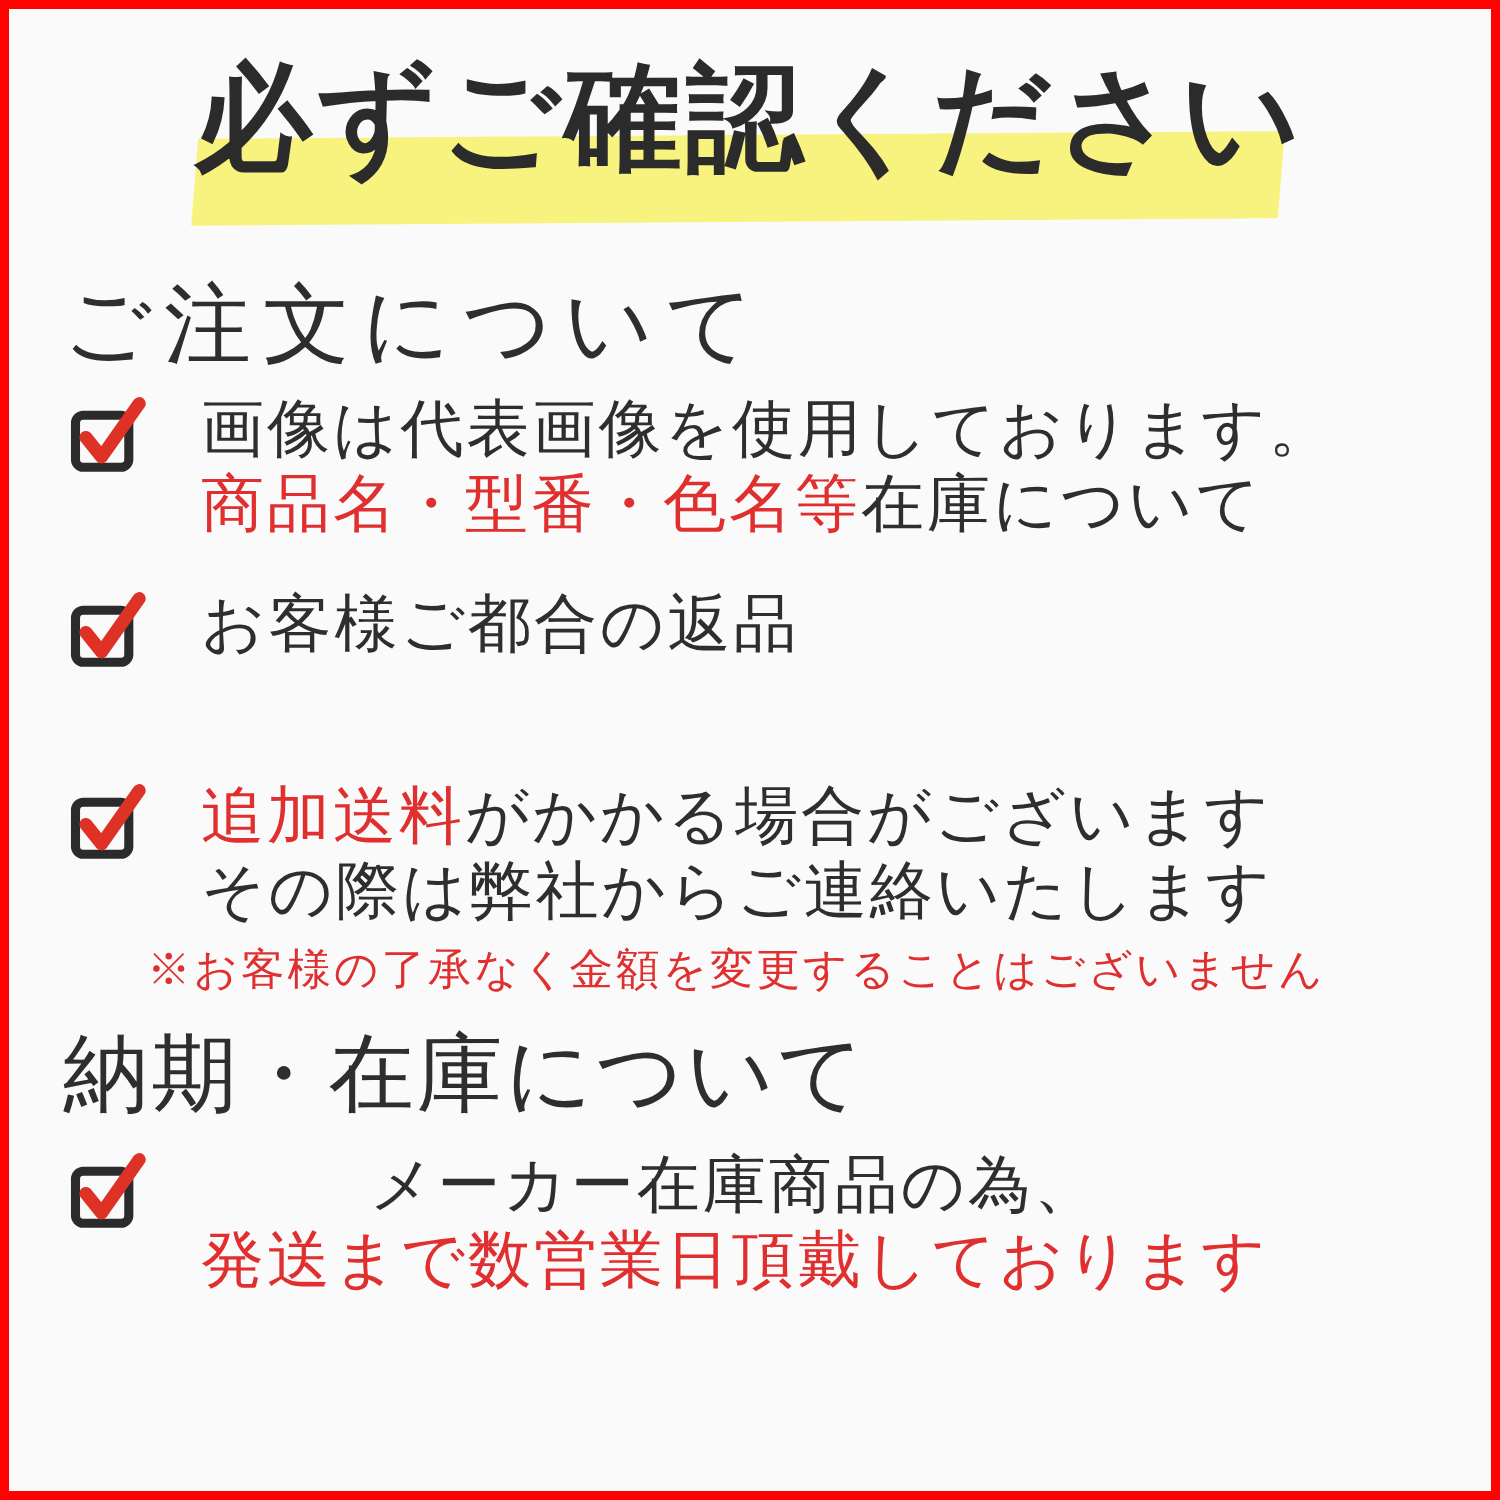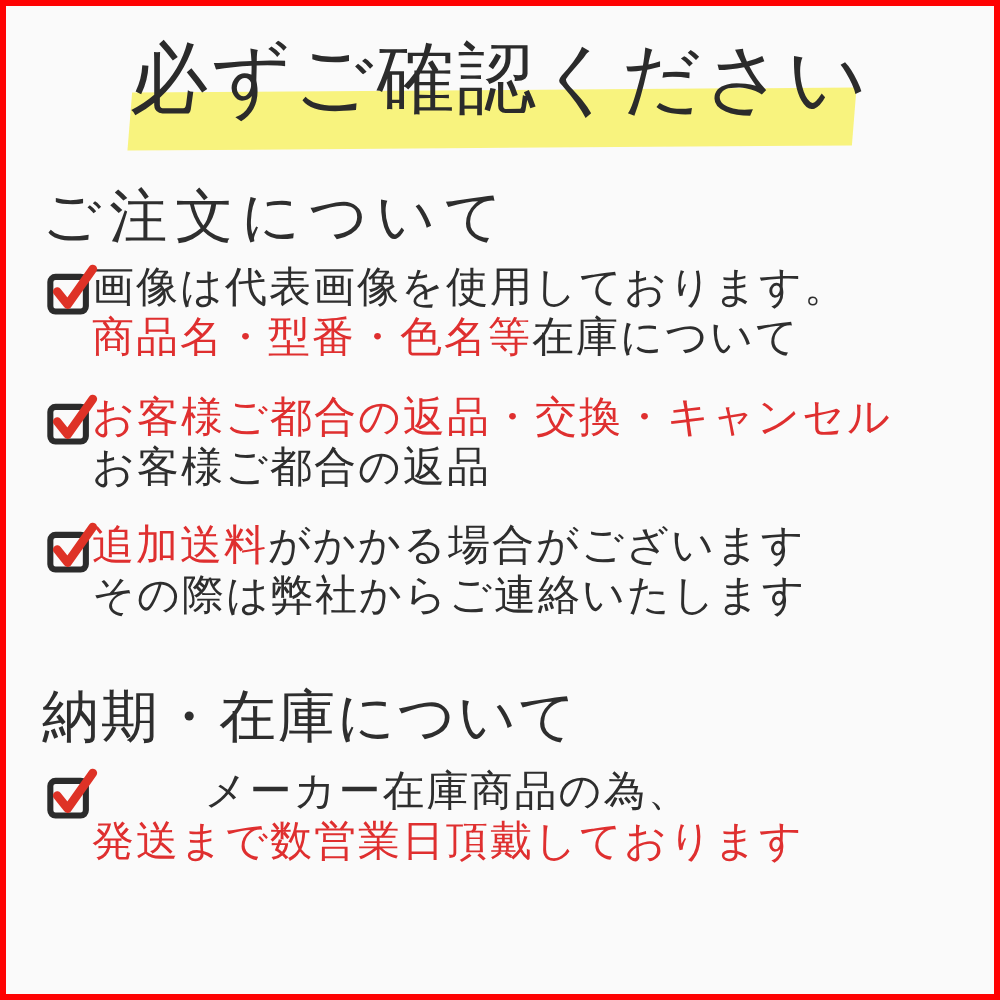--- a/index.html
+++ b/index.html
@@ -20,35 +20,35 @@
   }
   .frame{position:absolute;inset:0;border:6px solid var(--frame-red);z-index:10;}
   
   .title-wrap{position:absolute;left:0;top:0;width:1000px;height:170px;}
   .title-highlight{
     position:absolute;left:130px;top:90px;width:724px;height:58px;
     background:var(--hl-yellow);transform:skewX(-5deg) rotate(-0.4deg);z-index:1;
   }
   h1.title{
     position:absolute;left:0;top:34px;width:1000px;text-align:center;
-    font-size:78px;font-weight:400;letter-spacing:3px;color:#2b2b2b;z-index:2;
+    font-size:78px;font-weight:700;letter-spacing:3px;color:#2b2b2b;z-index:2;
     line-height:1.15;
   }
   
   h2.sec{
     position:absolute;left:42px;font-weight:400;color:var(--text-dark);
     white-space:nowrap;line-height:1.0;
   }
   #sec1-heading{top:188px;font-size:58px;letter-spacing:8px;}
   #sec2-heading{top:688px;font-size:57px;letter-spacing:2px;}
   
   .item{position:absolute;left:46px;white-space:nowrap;}
   .cb{position:absolute;left:0;top:-1px;width:52px;height:56px;}
   .item-text{
-    margin-left:46px;font-size:42px;line-height:50px;letter-spacing:2px;
+    margin-left:88px;font-size:42px;line-height:50px;letter-spacing:2px;
     color:var(--text-dark);
   }
   .seg.red{color:var(--accent-red);}
   .note{
     margin-left:52px;margin-top:12px;font-size:29px;letter-spacing:2px;
     color:var(--accent-red);line-height:1.1;
   }
   #item1{top:262px;}
   #item2{top:392px;}
   #item3{top:520px;}
@@ -78,34 +78,34 @@
       <div><span class="seg red">商品名・型番・色名等</span><span class="seg">在庫について</span></div>
     </div>
   </div>
 
   <div class="item" id="item2">
     <svg class="cb" viewBox="0 0 60 62">
       <rect x="5" y="17" width="41" height="40" rx="6" fill="none" stroke="#2b2b2b" stroke-width="7"></rect>
       <path d="M13 34 L25 49 L54 8" fill="none" stroke="#de3226" stroke-width="10" stroke-linecap="round" stroke-linejoin="round"></path>
     </svg>
     <div class="item-text">
-      <div><span class="seg red">お客様ご都合の返品・交換・キャンセル</span></div>
       <div><span class="seg">お客様ご都合の返品</span></div>
     </div>
   </div>
 
   <div class="item" id="item3">
     <svg class="cb" viewBox="0 0 60 62">
       <rect x="5" y="17" width="41" height="40" rx="6" fill="none" stroke="#2b2b2b" stroke-width="7"></rect>
       <path d="M13 34 L25 49 L54 8" fill="none" stroke="#de3226" stroke-width="10" stroke-linecap="round" stroke-linejoin="round"></path>
     </svg>
     <div class="item-text">
       <div><span class="seg red">追加送料</span><span class="seg">がかかる場合がございます</span></div>
       <div><span class="seg">その際は弊社からご連絡いたします</span></div>
     </div>
+    <div class="note">※お客様の了承なく金額を変更することはございません</div>
   </div>
 
   <h2 class="sec" id="sec2-heading">納期・在庫について</h2>
 
   <div class="item" id="item4">
     <svg class="cb" viewBox="0 0 60 62">
       <rect x="5" y="17" width="41" height="40" rx="6" fill="none" stroke="#2b2b2b" stroke-width="7"></rect>
       <path d="M13 34 L25 49 L54 8" fill="none" stroke="#de3226" stroke-width="10" stroke-linecap="round" stroke-linejoin="round"></path>
     </svg>
     <div class="item-text">

